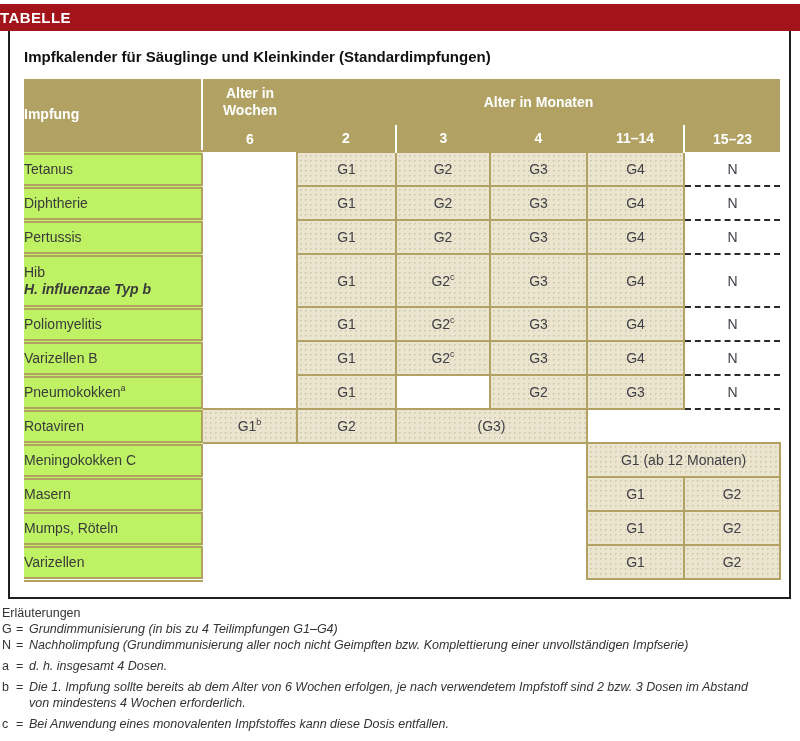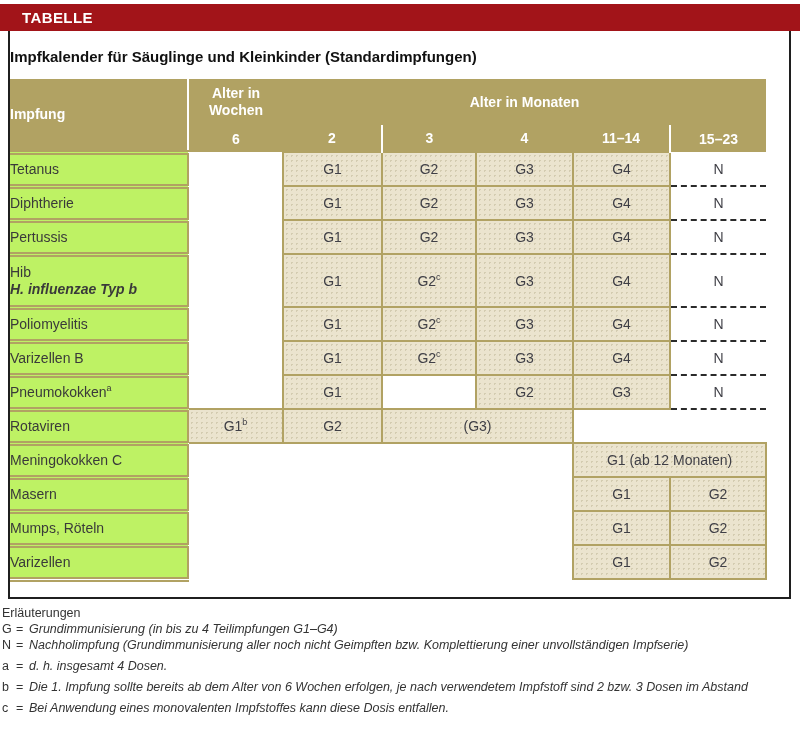--- a/index.html
+++ b/index.html
@@ -7,26 +7,25 @@
     position:relative;width:800px;height:741px;overflow:hidden;
     font-family:"Liberation Sans",sans-serif;color:#333;background:#fff;
   }
   
   .redbar{
     margin-top:4px;height:27px;background:#a21419;
     display:flex;align-items:center;
   }
   .redbar .bar-label{
     color:#fff;font-weight:bold;font-size:15px;letter-spacing:.4px;
-    padding-left:22px;
   }
   
   .box{
     margin:0 9px 0 8px;border:2px solid #1f1f1f;border-top:none;
-    padding:9px 10px 15px 0;background:#fff;
+    padding:9px 10px 15px 14px;background:#fff;
   }
   .title{
     font-weight:bold;font-size:15px;color:#111;
     margin:8px 0 14px 0;
   }
   
   table.vax{
     border-collapse:collapse;table-layout:fixed;width:756px;
     font-size:14px;
   }
@@ -224,20 +223,21 @@
           <span class="eq">=</span>
           <span class="tx">
             <div>d. h. insgesamt 4 Dosen.</div>
           </span>
         </div>
         <div class="fnote gap">
           <span class="mk">b</span>
           <span class="eq">=</span>
           <span class="tx">
             <div>Die 1. Impfung sollte bereits ab dem Alter von 6 Wochen erfolgen, je nach verwendetem Impfstoff sind 2 bzw. 3 Dosen im Abstand</div>
+            <div>von mindestens 4 Wochen erforderlich.</div>
           </span>
         </div>
         <div class="fnote gap">
           <span class="mk">c</span>
           <span class="eq">=</span>
           <span class="tx">
             <div>Bei Anwendung eines monovalenten Impfstoffes kann diese Dosis entfallen.</div>
           </span>
         </div>
       </div>

